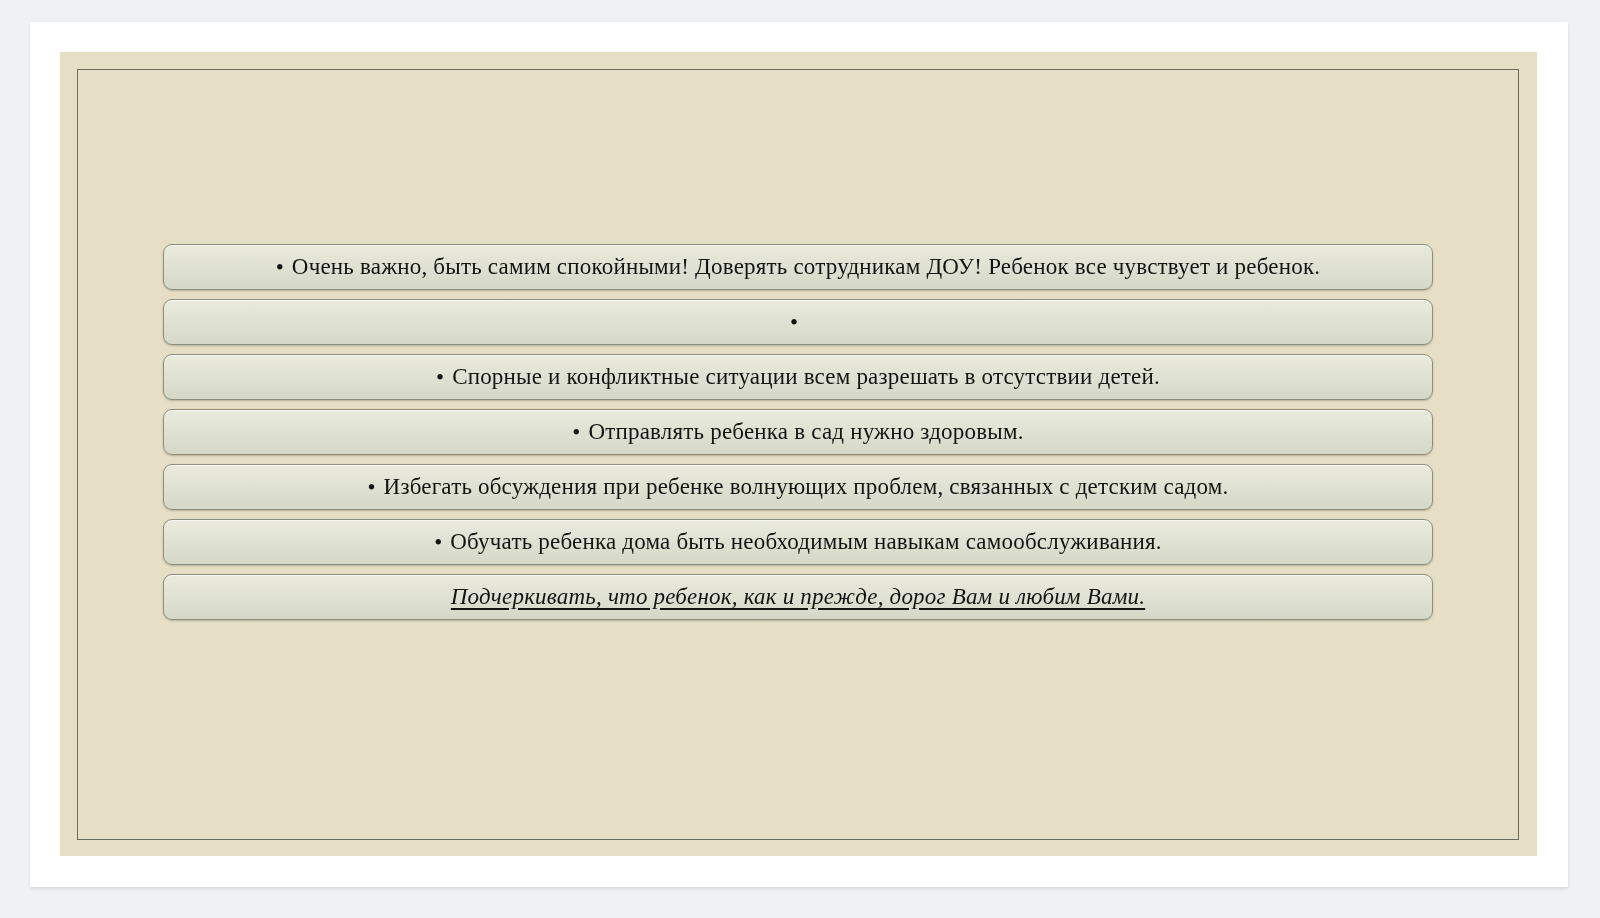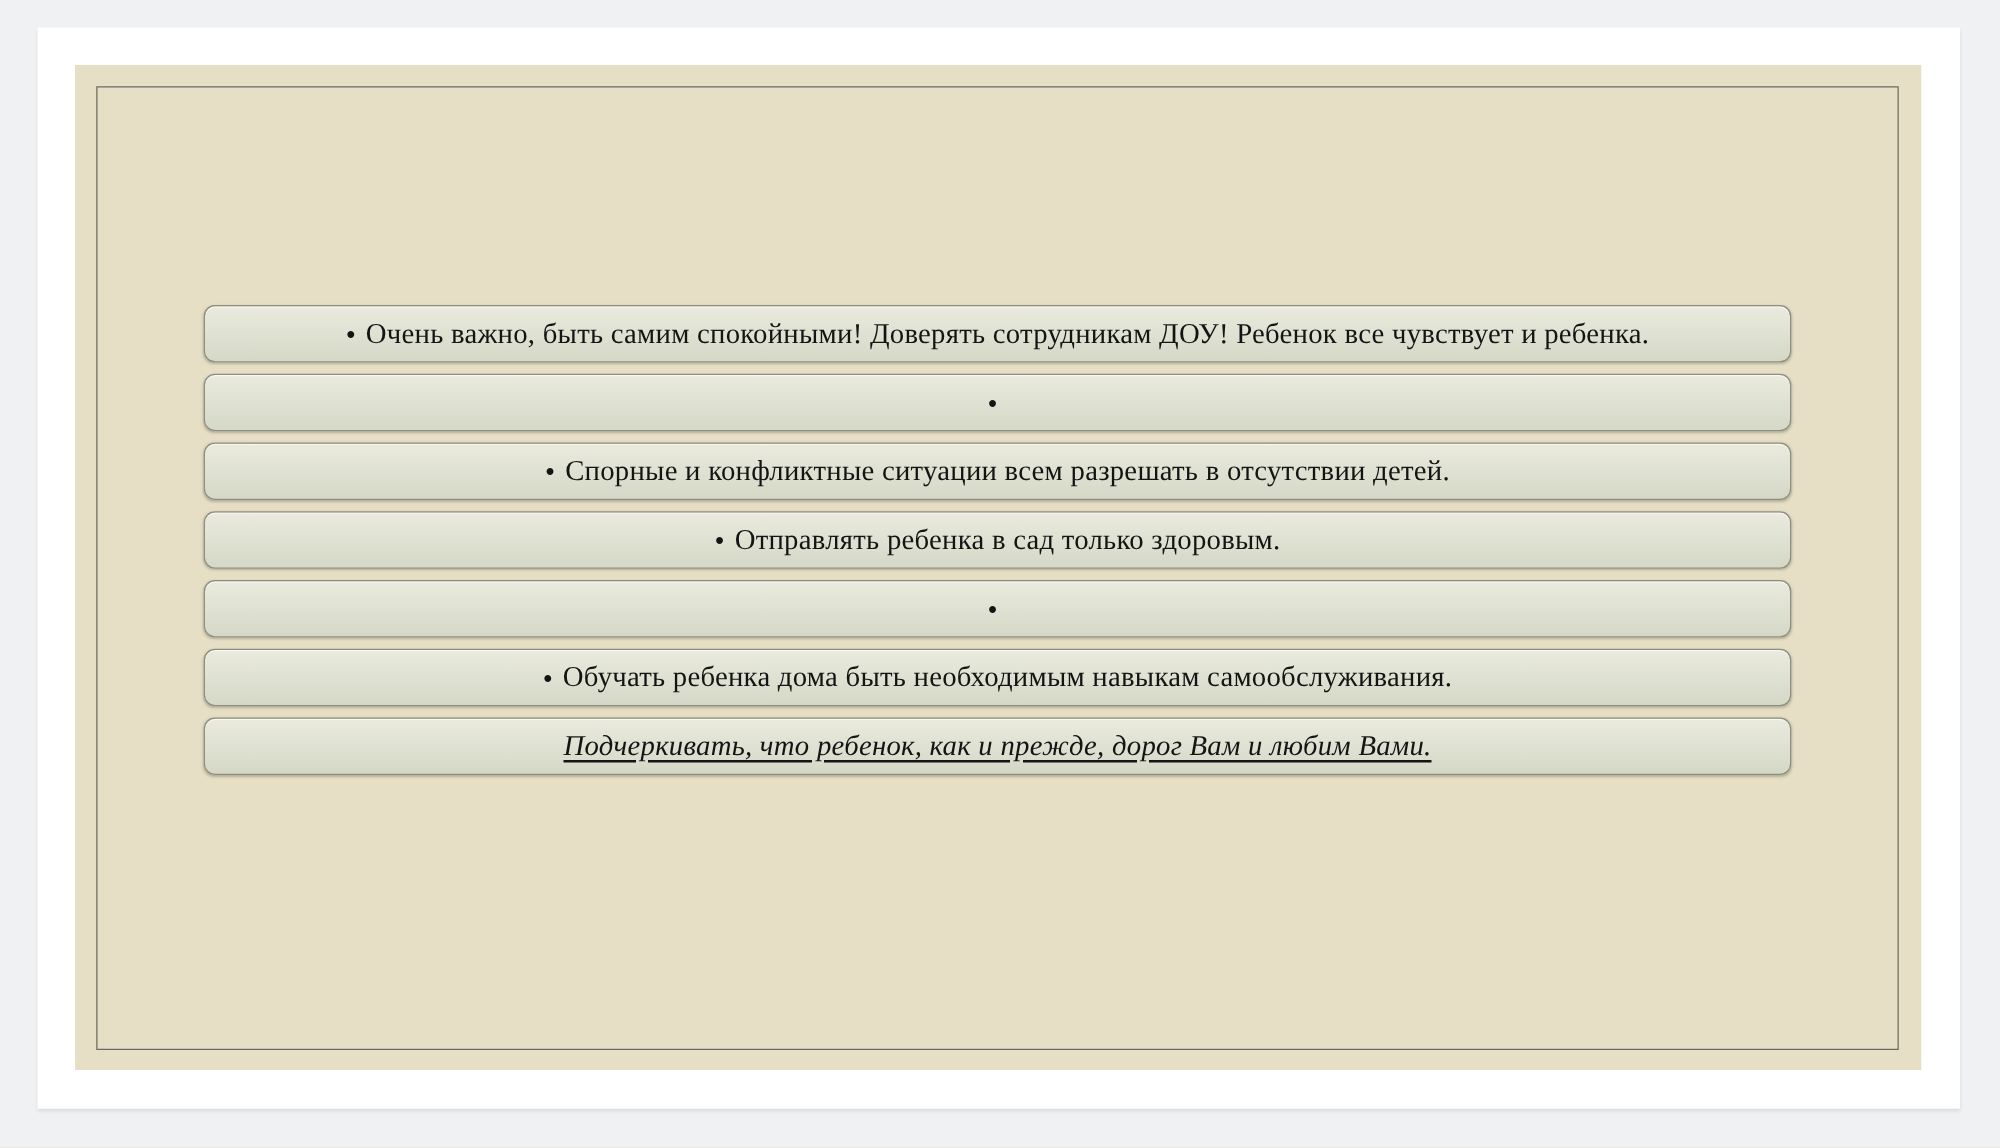--- a/index.html
+++ b/index.html
@@ -70,39 +70,40 @@
 </head>
 <body>
 
 <div class="viewer-card">
   <div class="slide">
     <div class="slide-inner-border"></div>
     <div class="boxes">
 
       <div class="box">
         <span class="bullet">•</span>
-        <span class="txt">Очень важно, быть самим спокойными! Доверять сотрудникам ДОУ! Ребенок все чувствует и ребенка.</span>
+        <span class="txt">Очень важно, быть самим спокойными! Доверять сотрудникам ДОУ! Ребенок все чувствует и ребенок.</span>
       </div>
 
       <div class="box">
         <span class="bullet">•</span>
       </div>
 
       <div class="box">
         <span class="bullet">•</span>
         <span class="txt">Спорные и конфликтные ситуации всем разрешать в отсутствии детей.</span>
       </div>
 
       <div class="box">
         <span class="bullet">•</span>
-        <span class="txt">Отправлять ребенка в сад только здоровым.</span>
+        <span class="txt">Отправлять ребенка в сад нужно здоровым.</span>
       </div>
 
       <div class="box">
         <span class="bullet">•</span>
+        <span class="txt">Избегать обсуждения при ребенке волнующих проблем, связанных с детским садом.</span>
       </div>
 
       <div class="box">
         <span class="bullet">•</span>
         <span class="txt">Обучать ребенка дома быть необходимым навыкам самообслуживания.</span>
       </div>
 
       <div class="box">
         <span class="bullet"></span>
         <span class="txt em">Подчеркивать, что ребенок, как и прежде, дорог Вам и любим Вами.</span>

